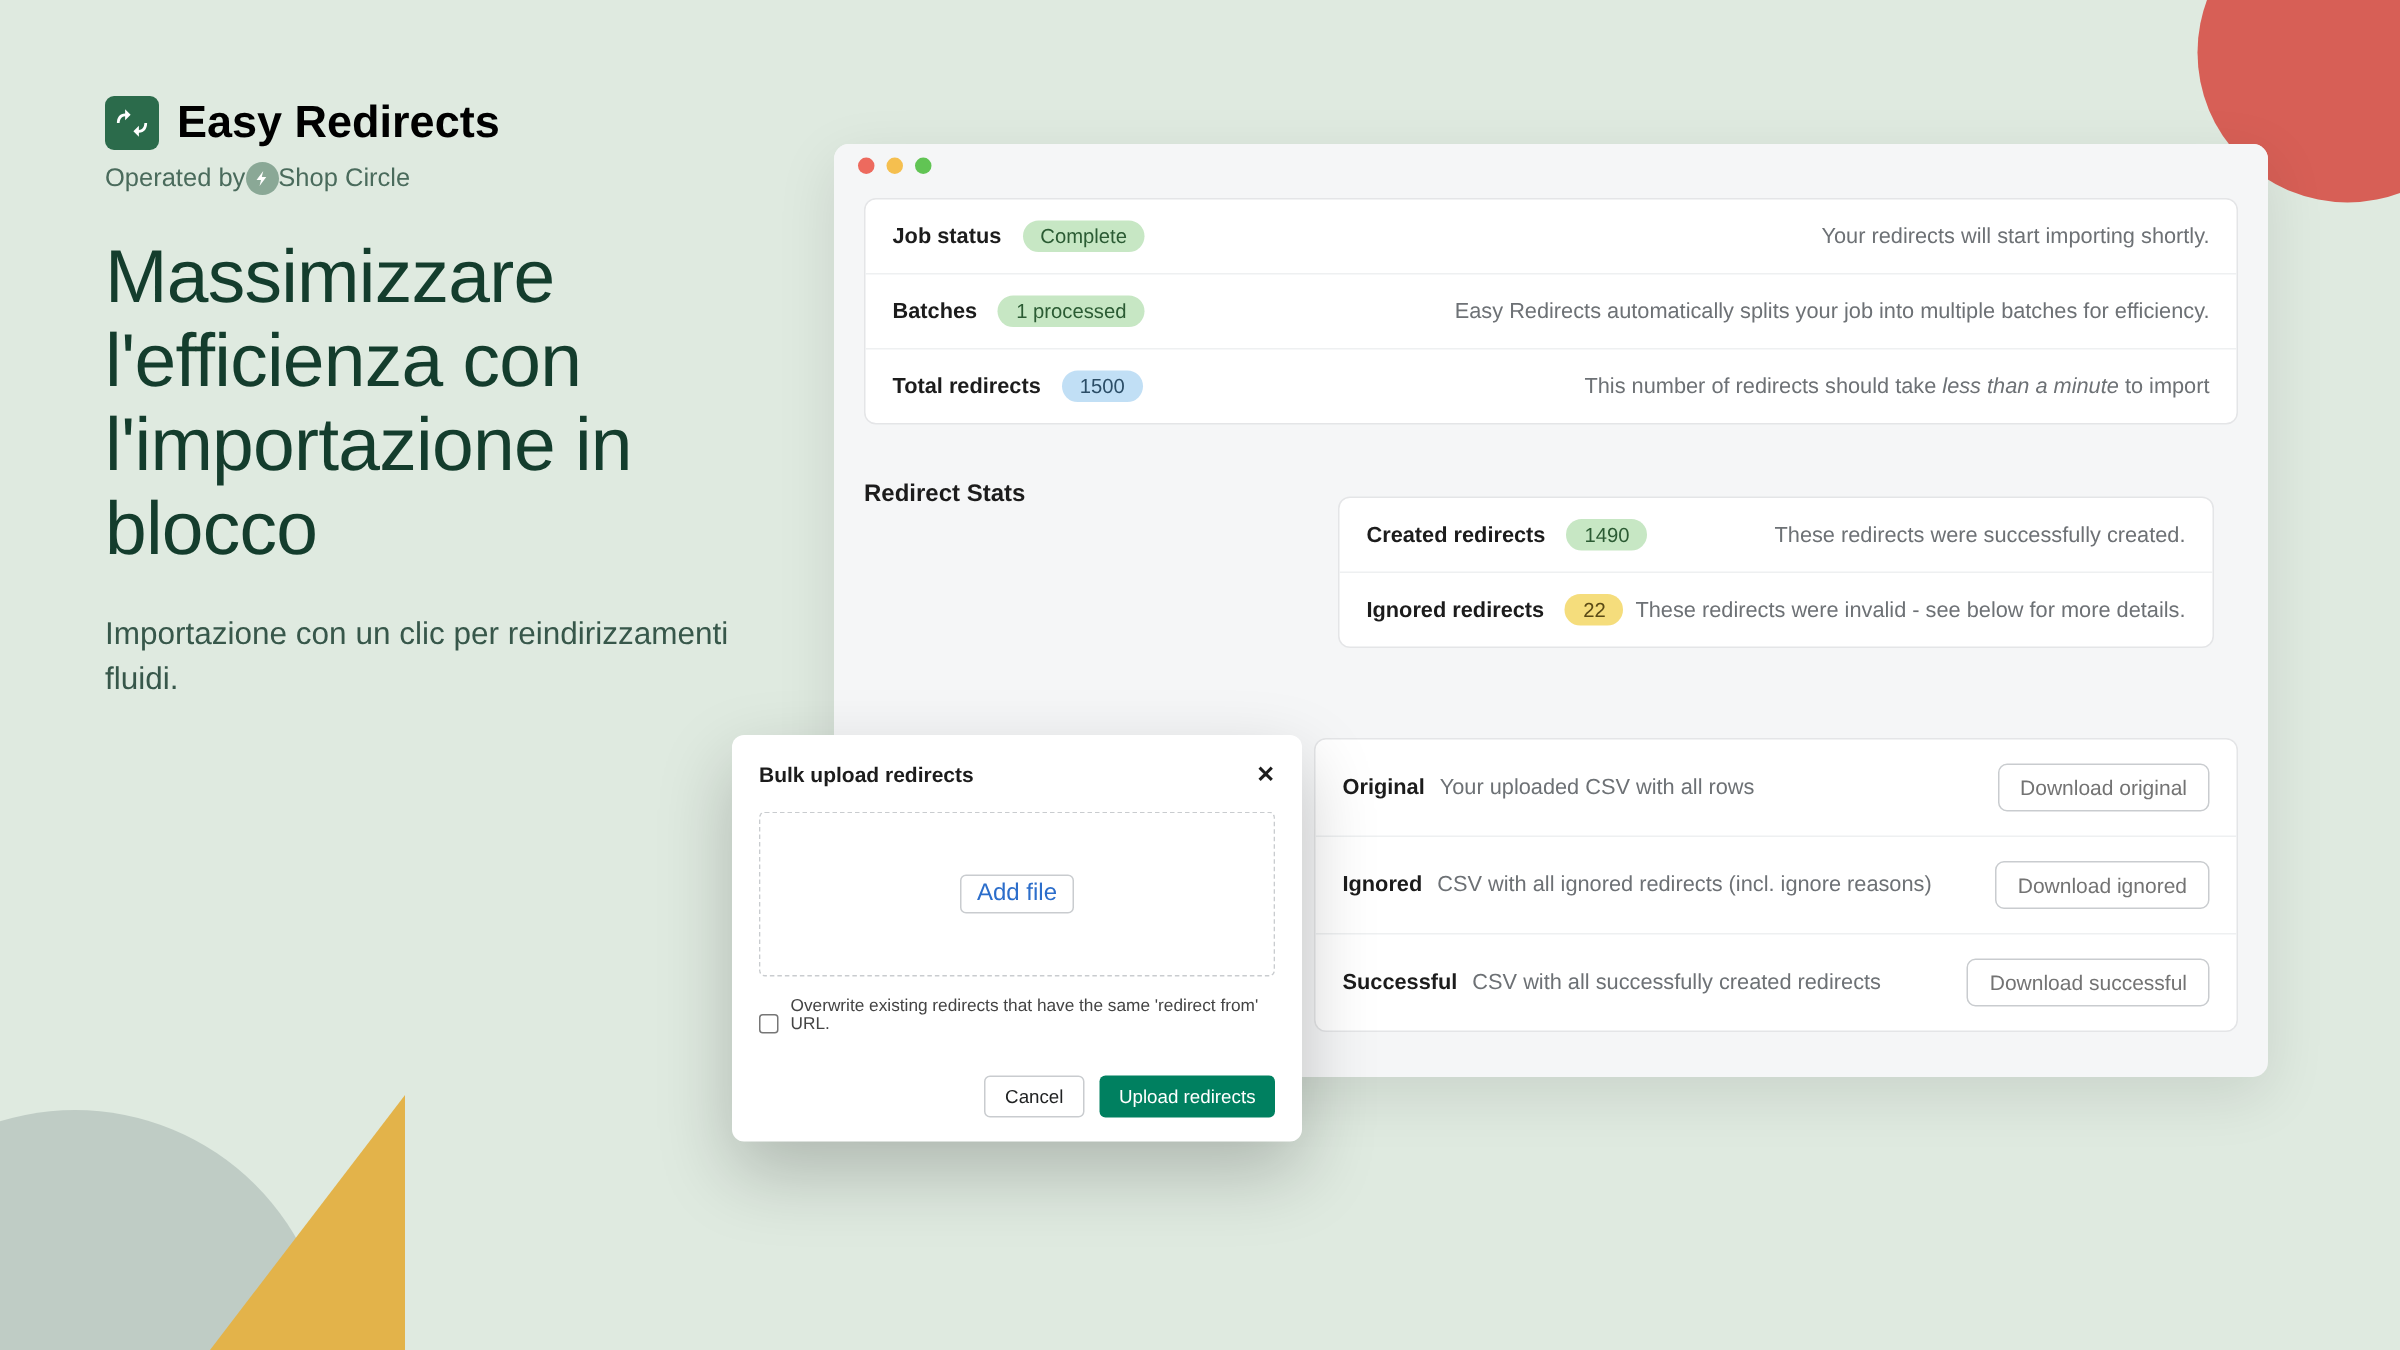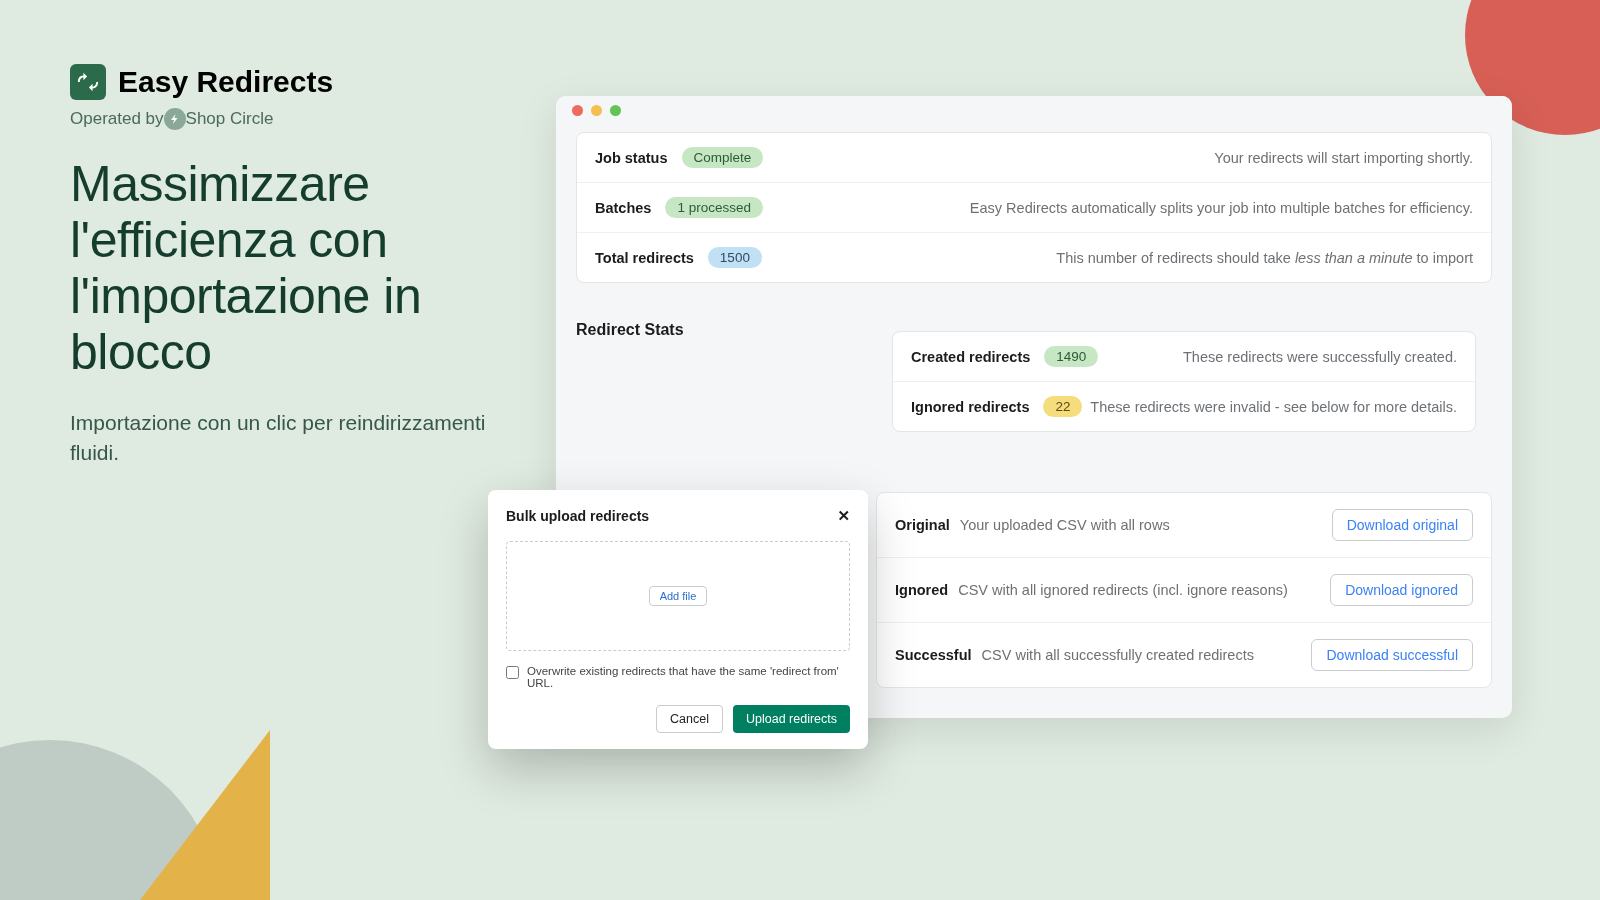--- a/index.html
+++ b/index.html
@@ -165,21 +165,21 @@
   .dl-row:last-child{border-bottom:none;}
   .dl-row .strong{font-weight:600;color:#1c1c1c;margin-right:10px;}
   .dl-row .desc{color:#6d7175;}
   .dl-row .btn{
     margin-left:auto;
     border:1px solid #c9cccf;
     background:#fff;
     border-radius:6px;
     padding:7px 14px;
     font-size:14px;
-    color:#3b82f6;
+    color:#737373;
     cursor:pointer;
     text-align:right;
   }
 
   
   .modal {
     position:absolute;
     top:490px; left:488px;
     width:380px;
     background:#fff;
@@ -200,29 +200,29 @@
     border-radius:4px;
     height:110px;
     display:flex;align-items:center;justify-content:center;
     margin-bottom:14px;
   }
   .addfile{
     border:1px solid #c9cccf;
     background:#fff;
     border-radius:4px;
     padding:3px 10px;
-    font-size:11px;
+    font-size:16px;
     color:#2c6ecb;
     cursor:pointer;
     font-weight:500;
   }
   .check-row{
-    display:flex;align-items:flex-start;gap:8px;
+    display:flex;align-items:flex-end;gap:8px;
     font-size:11.5px;color:#444;
-    margin-bottom:16px;
+    margin-bottom:28px;
   }
   .check-row input{margin-top:1px;}
   .modal-actions{
     display:flex;justify-content:flex-end;gap:10px;
   }
   .btn-secondary{
     border:1px solid #c9cccf;background:#fff;border-radius:4px;
     padding:6px 13px;font-size:12.5px;cursor:pointer;color:#202223;
   }
   .btn-primary{

